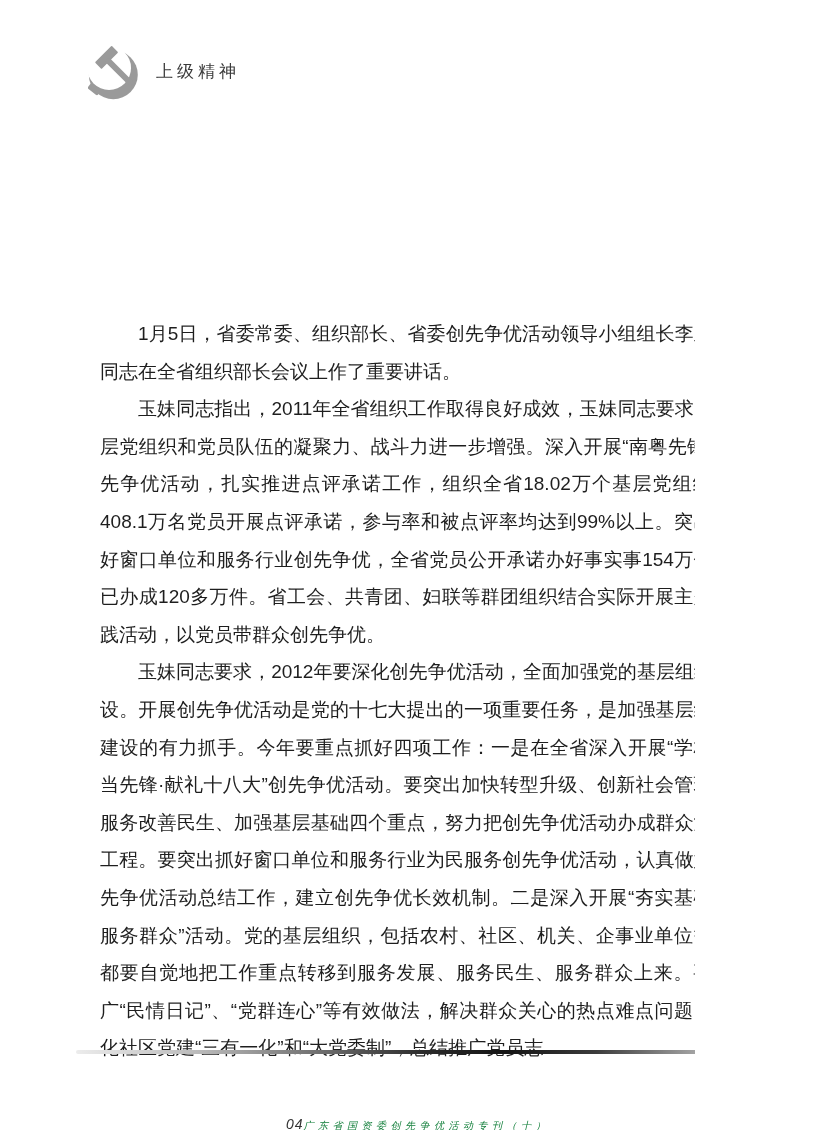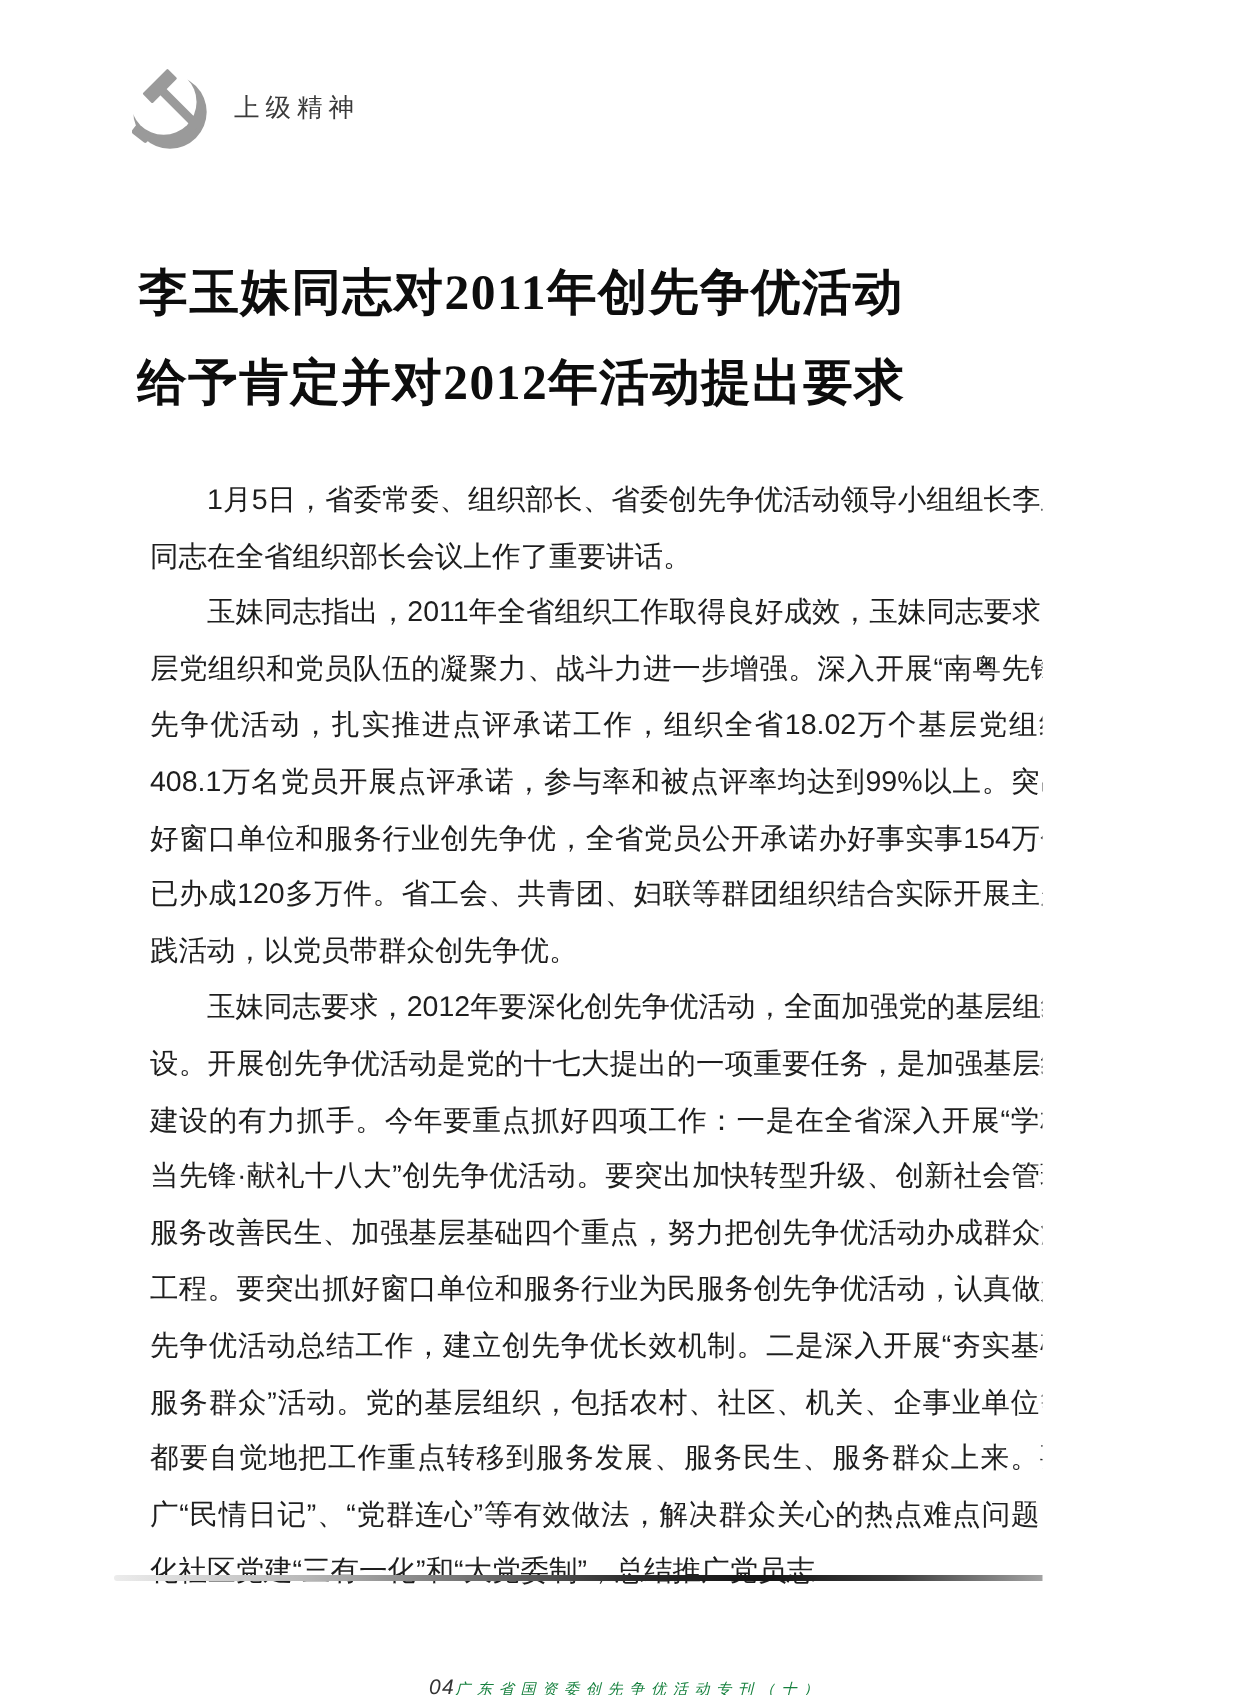--- a/index.html
+++ b/index.html
@@ -109,24 +109,20 @@
 
       <rect x="0" y="49" width="15" height="8" rx="2" fill="#9a9a9a" transform="rotate(38 7 53)"></rect>
 
       <rect x="8" y="10" width="28" height="11" rx="1" fill="#9a9a9a" transform="rotate(-45 22 15.5)"></rect>
 
       <rect x="34" y="12" width="7" height="42" rx="2" fill="#9a9a9a" transform="rotate(-45 37.5 33)"></rect>
     </svg>
     <span class="header-label">上级精神</span>
   </div>
 
-  <h1 class="title">
-    <span class="title-line">李玉妹同志对2011年创先争优活动</span>
-    <span class="title-line">给予肯定并对2012年活动提出要求</span>
-  </h1>
 
   <div class="body">
     <p>1月5日，省委常委、组织部长、省委创先争优活动领导小组组长李玉妹同志在全省组织部长会议上作了重要讲话。</p>
     <p>玉妹同志指出，2011年全省组织工作取得良好成效，玉妹同志要求，基层党组织和党员队伍的凝聚力、战斗力进一步增强。深入开展“南粤先锋”创先争优活动，扎实推进点评承诺工作，组织全省18.02万个基层党组织、408.1万名党员开展点评承诺，参与率和被点评率均达到99%以上。突出抓好窗口单位和服务行业创先争优，全省党员公开承诺办好事实事154万件，已办成120多万件。省工会、共青团、妇联等群团组织结合实际开展主题实践活动，以党员带群众创先争优。</p>
     <p>玉妹同志要求，2012年要深化创先争优活动，全面加强党的基层组织建设。开展创先争优活动是党的十七大提出的一项重要任务，是加强基层组织建设的有力抓手。今年要重点抓好四项工作：一是在全省深入开展“学标准当先锋·献礼十八大”创先争优活动。要突出加快转型升级、创新社会管理、服务改善民生、加强基层基础四个重点，努力把创先争优活动办成群众满意工程。要突出抓好窗口单位和服务行业为民服务创先争优活动，认真做好创先争优活动总结工作，建立创先争优长效机制。二是深入开展“夯实基础、服务群众”活动。党的基层组织，包括农村、社区、机关、企事业单位等，都要自觉地把工作重点转移到服务发展、服务民生、服务群众上来。要推广“民情日记”、“党群连心”等有效做法，解决群众关心的热点难点问题。深化社区党建“三有一化”和“大党委制”，总结推广党员志</p>
   </div>
 
   <div class="footer-line"></div>
 
   <div class="footer">

